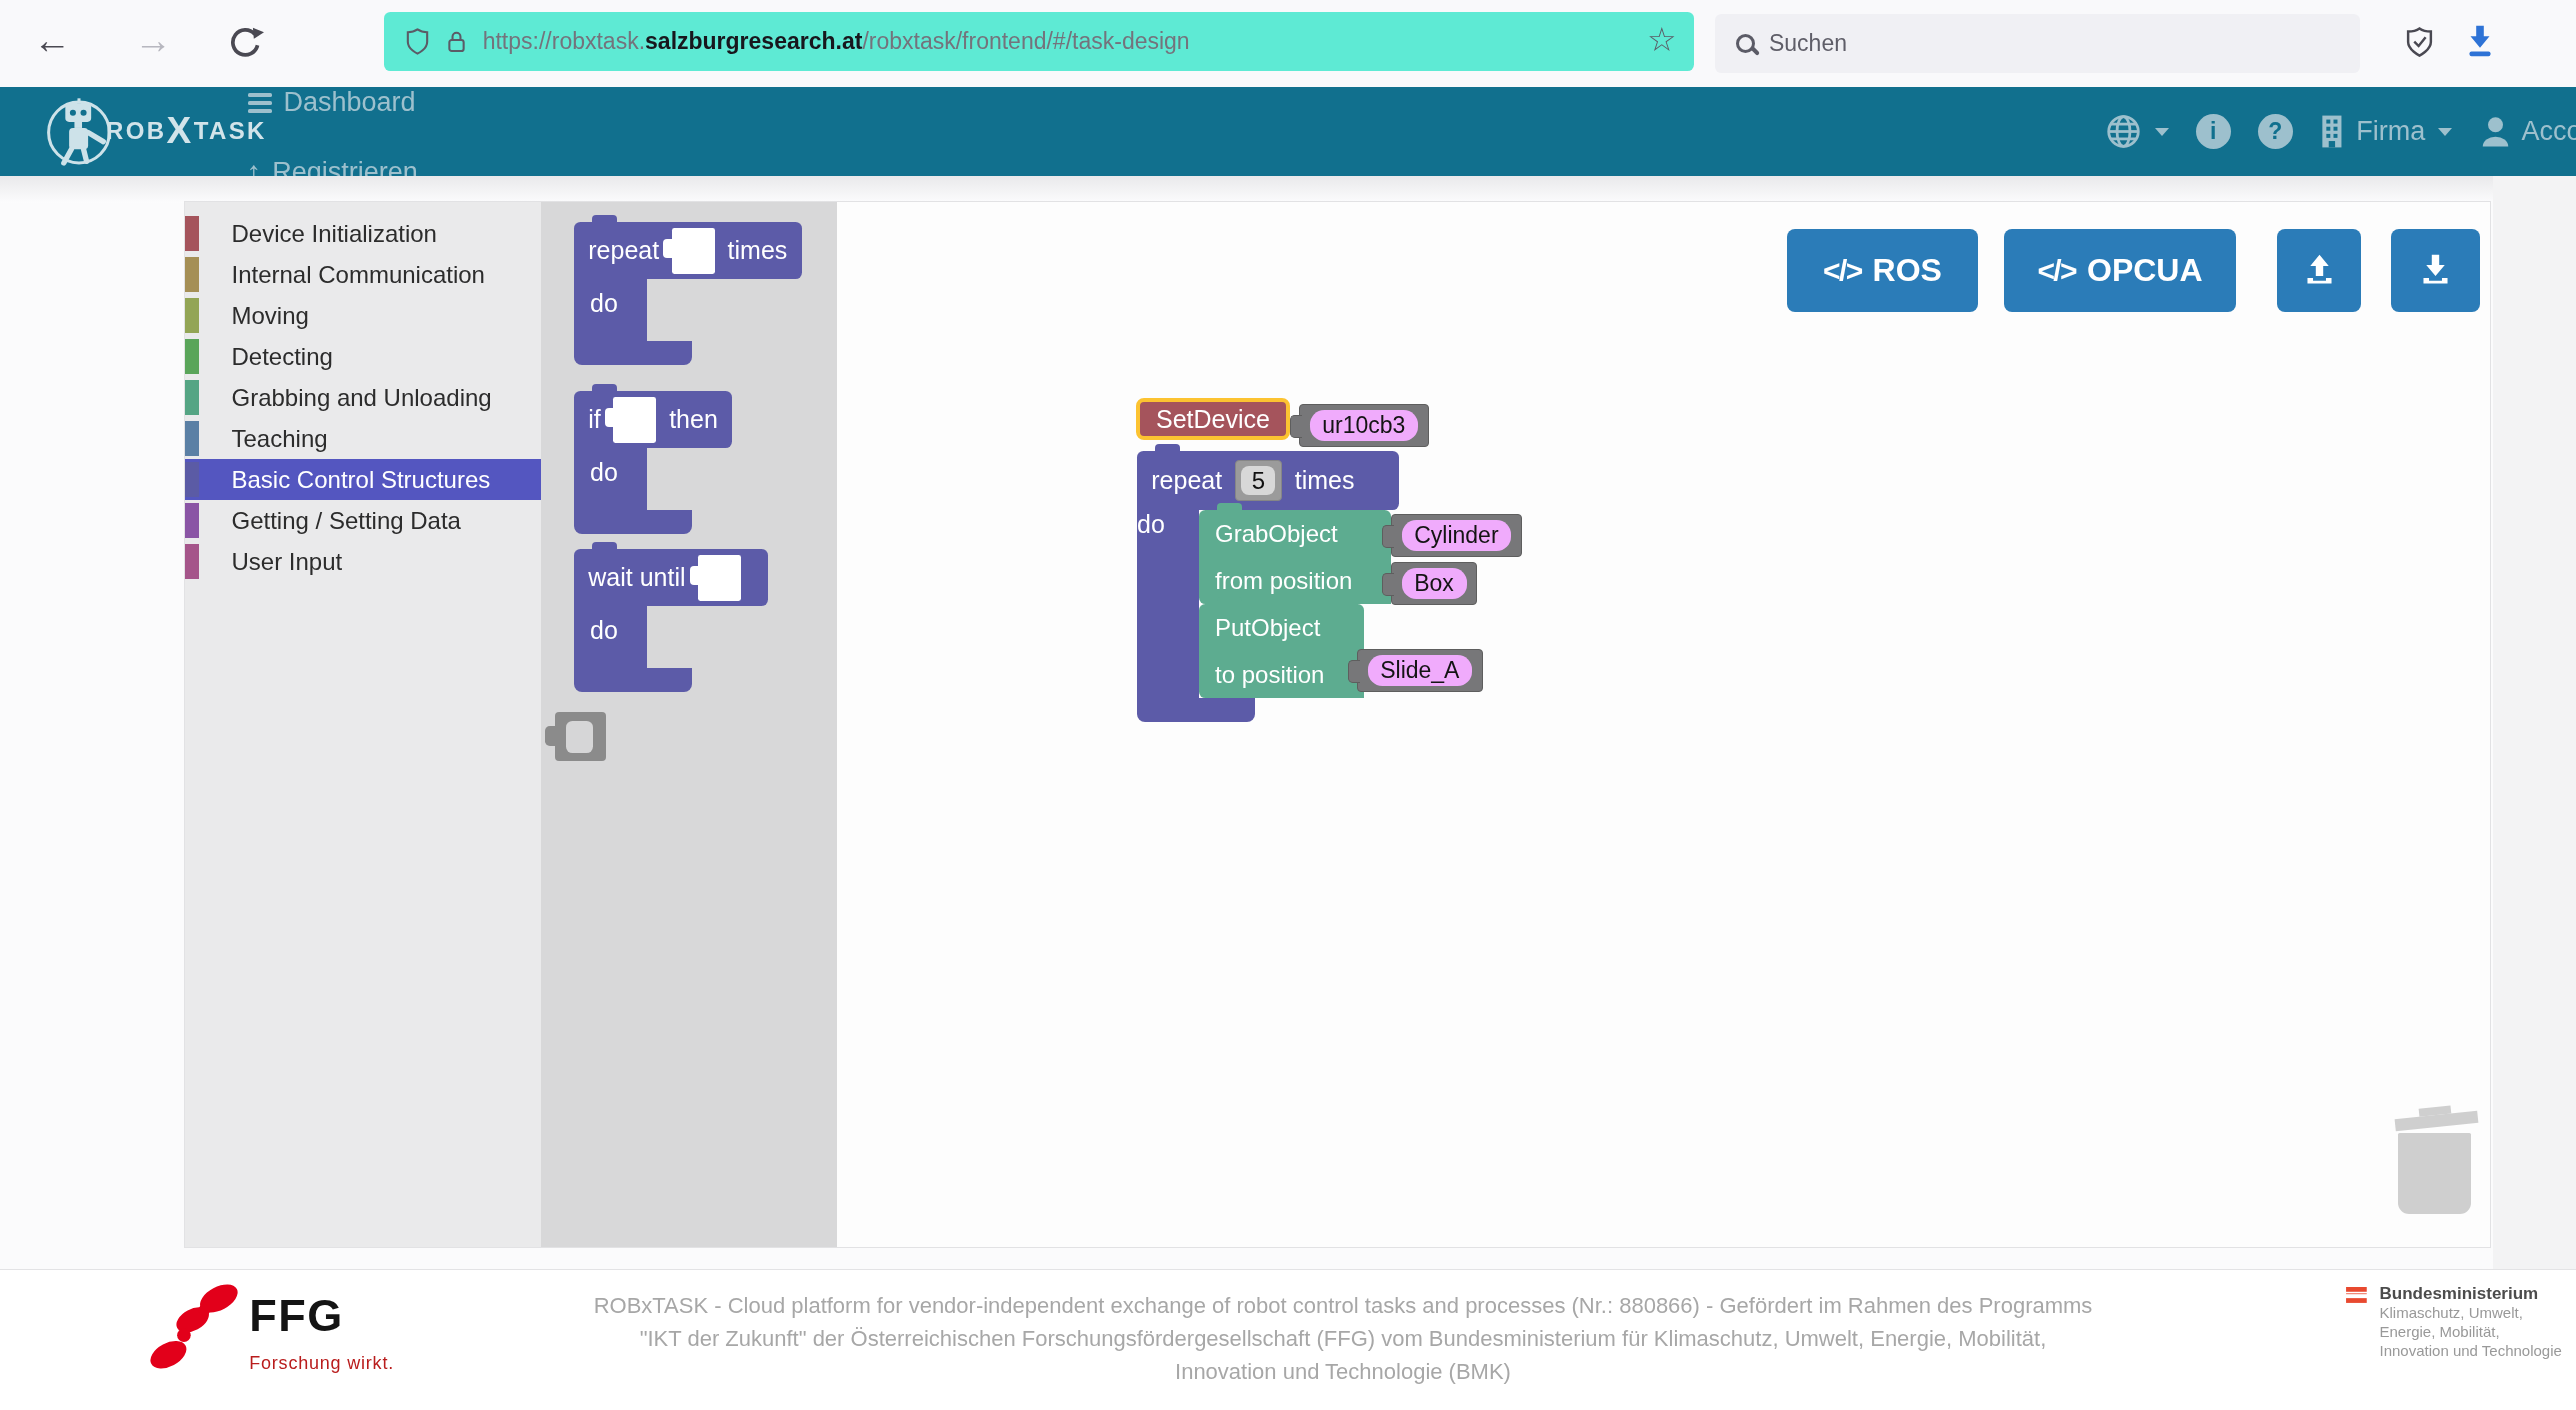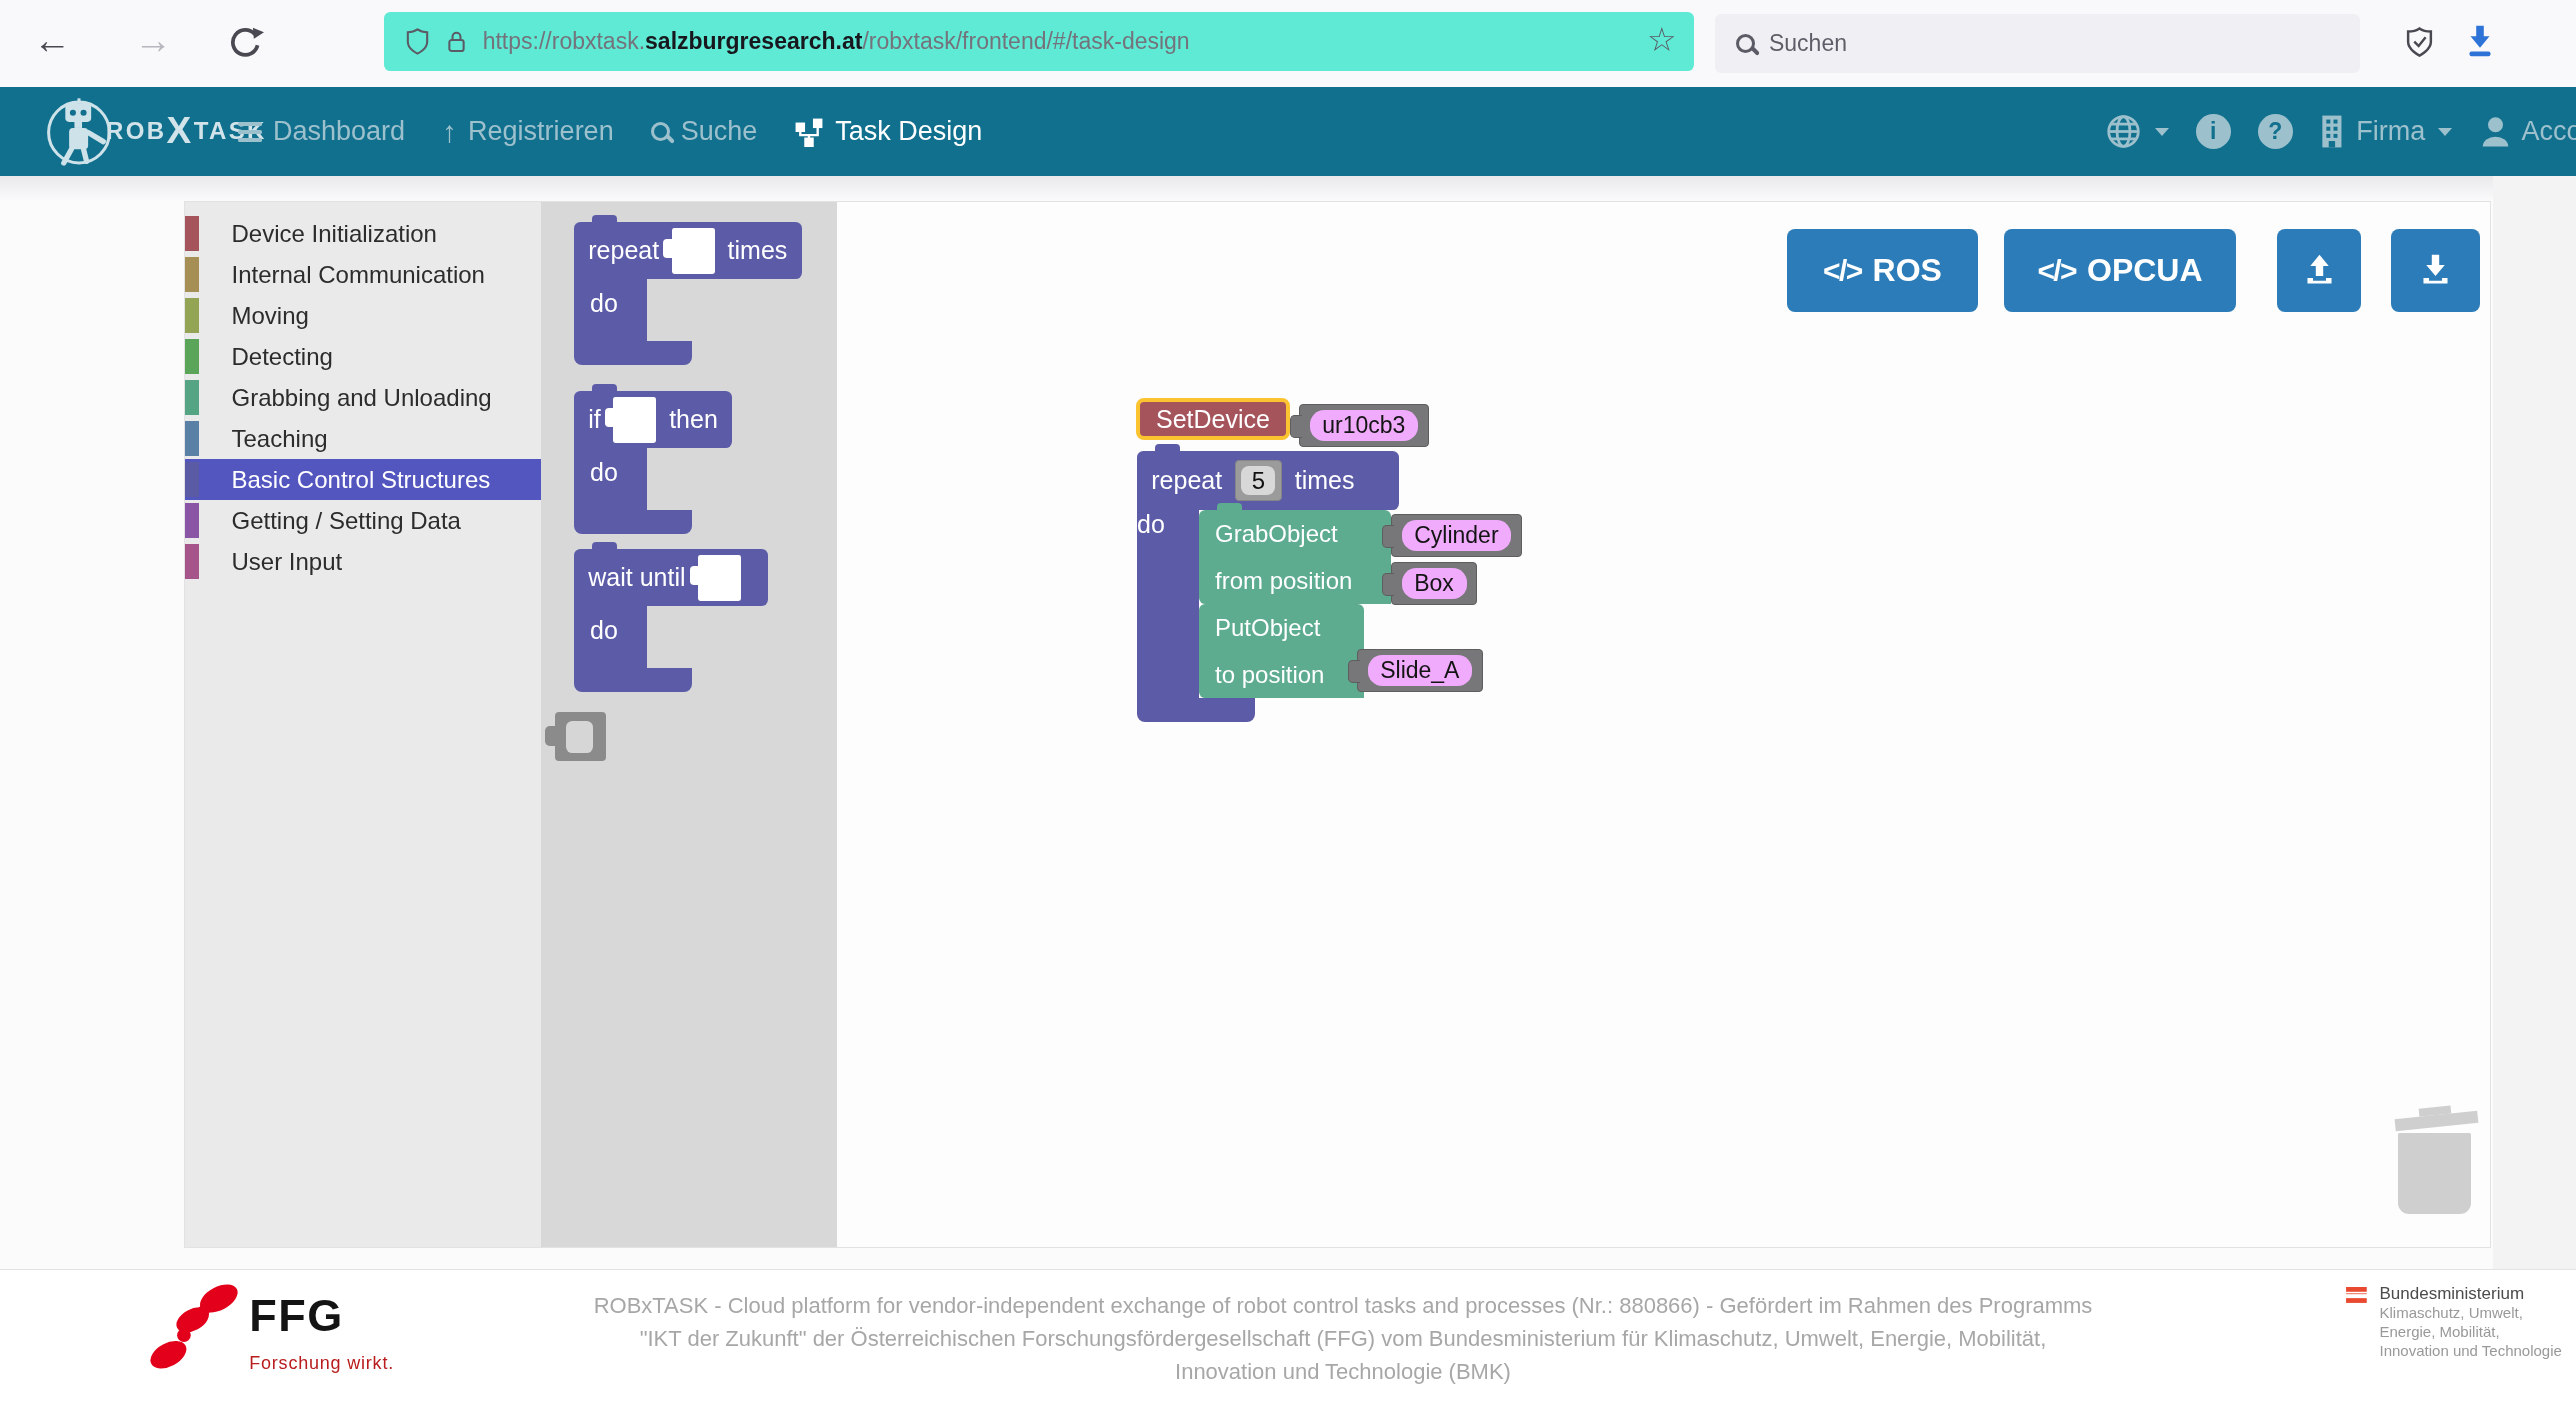--- a/index.html
+++ b/index.html
@@ -18,21 +18,21 @@
   .lens { width:19px; height:19px; border:3.2px solid #5b5b66; border-radius:50%; position:relative; display:inline-block; }
   .lens::after { content:""; position:absolute; width:10.3px; height:4px; background:#5b5b66; transform:rotate(45deg); right:-8.7px; bottom:-3.2px; border-radius:2.4px; }
   .search-bar .lens { margin-left:20.7px; }
 
   
   .navbar { position:absolute; top:87px; left:0; width:2576px; height:89px; background:#11708e; }
   .brand { position:absolute; left:41px; top:6.4px; display:flex; }
   .brand-text { display:flex; align-items:center; color:#d2e4ea; font-weight:bold; letter-spacing:2.4px; margin-left:-11px; }
   .brand-text .t1,.brand-text .t3 { font-size:24px; }
   .brand-text .t2 { font-size:37px; }
-  .nav-items { position:absolute; left:238px; top:0; height:89px; display:flex; align-items:center; gap:37px; }
+  .nav-items { position:absolute; left:238px; top:0; height:89px; display:flex; align-items:center; gap:37px;flex-direction:column; }
   .nav-item { display:flex; align-items:center; gap:11px; font-size:27px; color:#9dc0cd; cursor:pointer; white-space:nowrap; }
   .nav-item.active { color:#ffffff; }
   .burger { display:inline-flex; flex-direction:column; gap:4px; }
   .burger i { width:24px; height:4px; background:currentColor; border-radius:1.6px; }
   .nav-arrow { font-size:30px; font-weight:bold; }
   .nav-lens { border-color:currentColor; }
   .nav-lens::after { background:currentColor; }
   .nav-right { position:absolute; left:2105px; top:0; height:89px; display:flex; align-items:center; gap:27px; }
   .nav-right .nav-item { gap:9.5px; }
   .circ { width:35px; height:35px; border-radius:50%; background:#9dc0cd; color:#11708e; font-size:23px; font-weight:bold; display:flex; align-items:center; justify-content:center; }
@@ -95,21 +95,21 @@
 
   
   .footer { position:absolute; top:1269px; left:0; width:2576px; height:141px; background:#ffffff; border-top:1.6px solid #e3e3e5; }
   .ffg { position:absolute; left:149px; top:11px; display:flex; align-items:flex-start; }
   .ffg-txt { margin-left:3.2px; margin-top:14.3px; }
   .ffg-name { font-size:45px; font-weight:800; color:#141414; line-height:41px; letter-spacing:1.6px; }
   .ffg-tag { font-size:18px; color:#b91c1c; margin-top:17px; letter-spacing:0.8px; }
   .f-center { position:absolute; left:445px; top:19px; width:1796px; text-align:center; font-size:22px; line-height:33px; color:#a7a7a7; }
   .bmk { position:absolute; left:2346px; top:12.7px; display:flex; }
   .bmk-flag { margin:4px 9.5px 0 0; flex:none; }
-  .bmk-title { font-size:17px; font-weight:normal; color:#4c4c4c; line-height:21.5px; }
+  .bmk-title { font-size:17px; font-weight:bold; color:#4c4c4c; line-height:21.5px; }
   .bmk-line { font-size:15px; color:#999999; line-height:18.7px; }
 </style>
 </head>
 <body>
 
 <div class="browser-bar">
   <span class="b-icon" style="left:33px">←</span>
   <span class="b-icon" style="left:134px; color:#b7b7bf">→</span>
   <svg class="b-icon" style="left:227px; top:24px" width="37" height="37" viewBox="0 0 40 40">
     <path d="M33 23 a13.5 13.5 0 1 1 -3-12" fill="none" stroke="#4a4952" stroke-width="4"></path>

